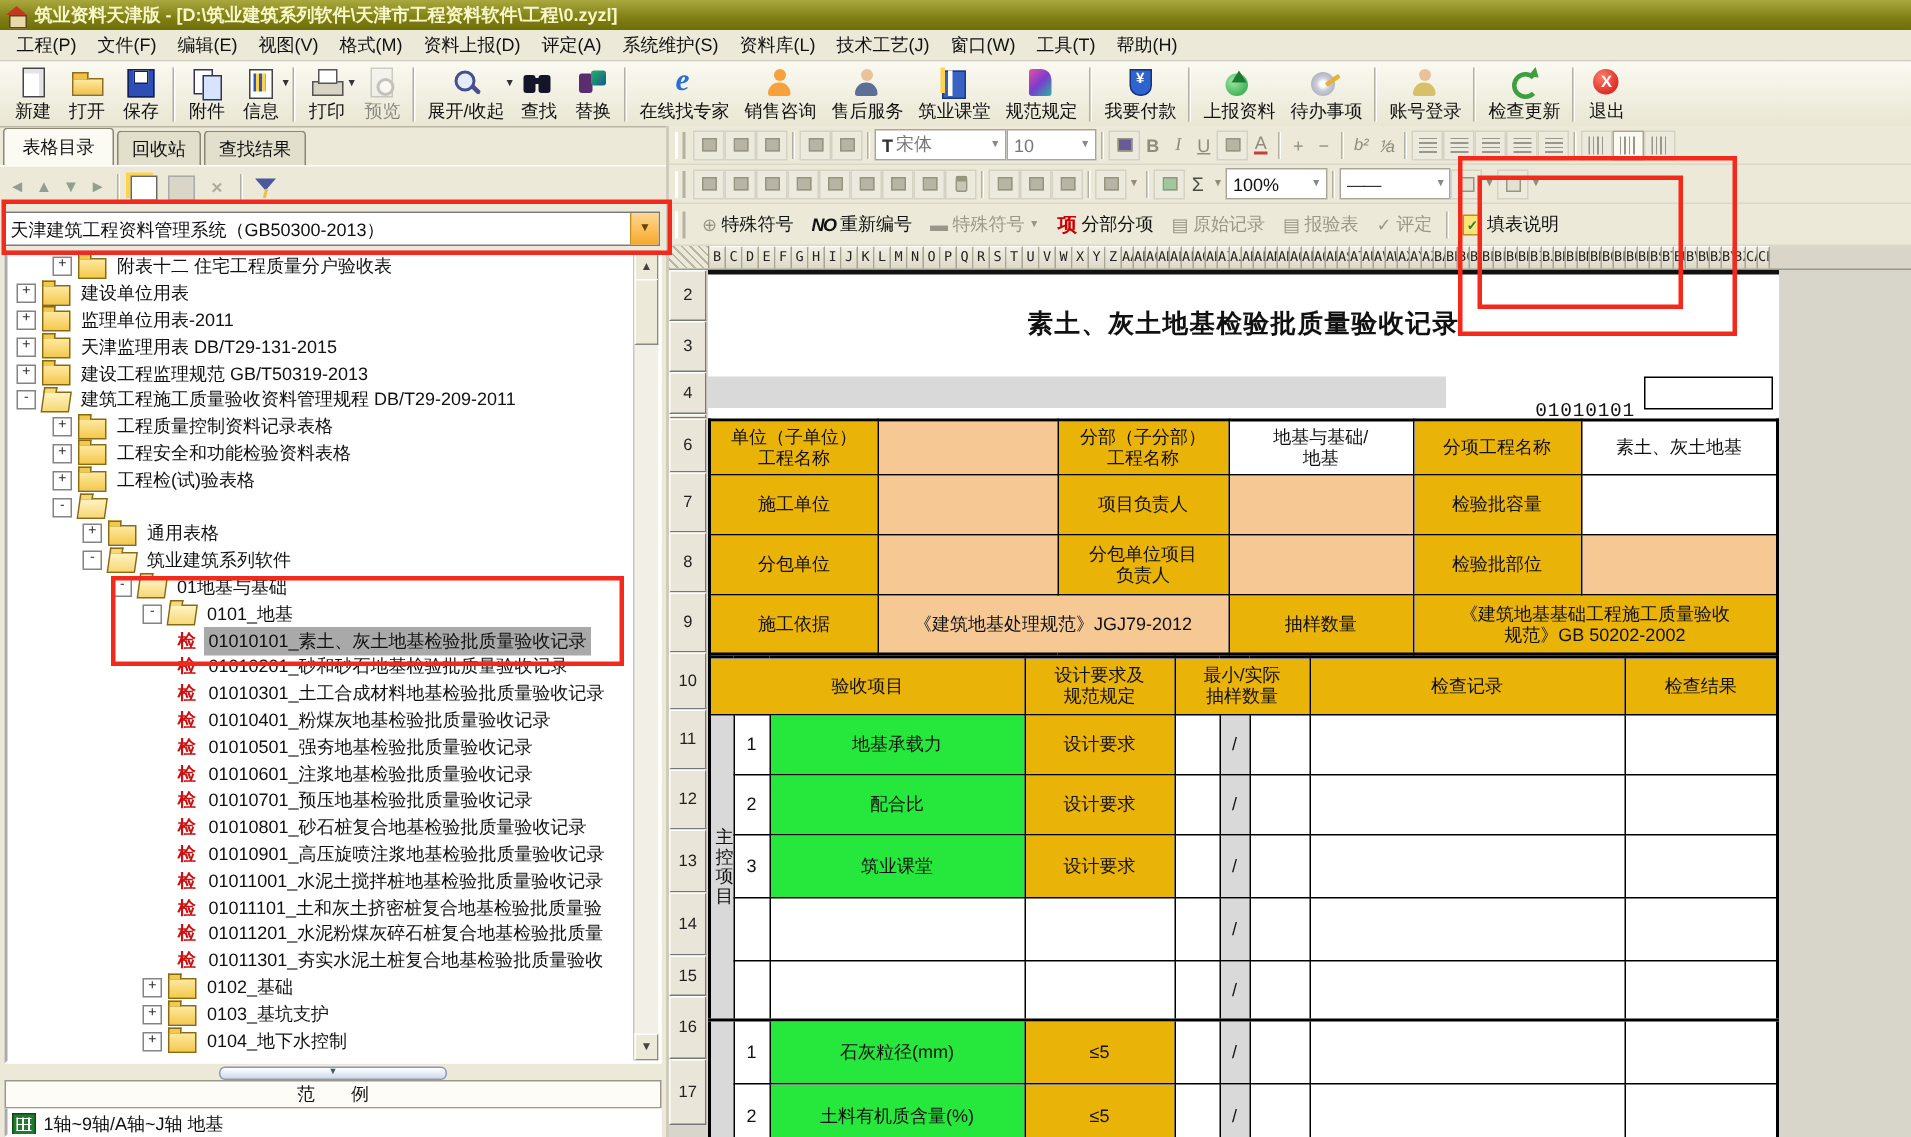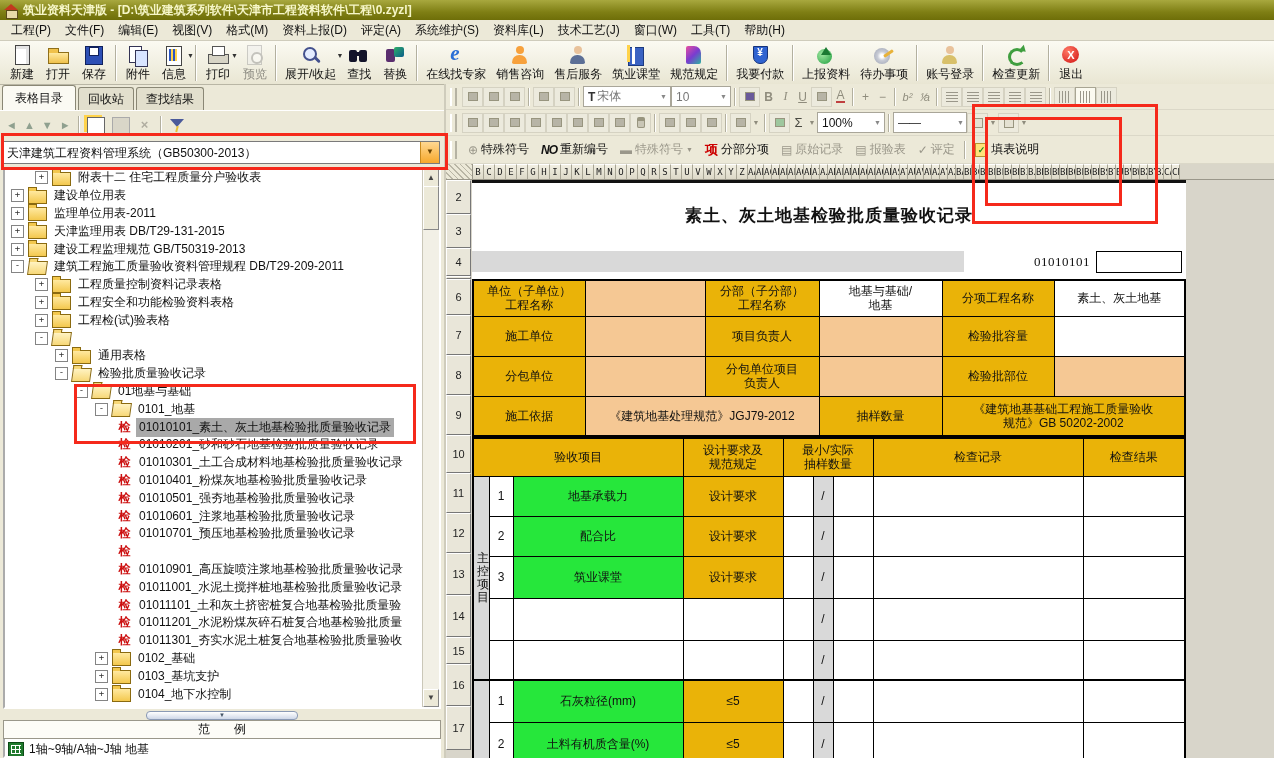--- a/index.html
+++ b/index.html
@@ -161,21 +161,21 @@
   
   .docarea{flex:1;position:relative;background:#d8d5ca;overflow:hidden;}
   .gutter{position:absolute;left:0;top:0;width:25px;bottom:0;overflow:hidden;}
   .gcell{background:#e9e6d9;border:1px solid #777;border-top-color:#fff;border-left-color:#fff;
      font-size:11px;display:flex;align-items:center;justify-content:center;color:#222;box-sizing:border-box;}
   .page{position:absolute;left:26px;top:0;width:714px;bottom:-60px;background:#fff;border-top:3px solid #111;}
   .doctitle{height:65px;display:flex;align-items:center;justify-content:center;
      font-size:17px;font-weight:bold;letter-spacing:1px;}
   .coderow{height:28px;position:relative;}
   .coderow .band{position:absolute;left:0;top:3px;width:492px;height:21px;background:#d9d9d9;}
-  .coderow .code{position:absolute;left:530px;top:6px;width:88px;text-align:right;font-size:13px;font-family:Liberation Serif, serif;letter-spacing:.5px;}
+  .coderow .code{position:absolute;left:530px;top:18px;width:88px;text-align:right;font-size:13px;font-family:Liberation Mono, monospace;letter-spacing:.5px;}
   .coderow .codecell{position:absolute;left:624px;top:3px;width:84px;height:20px;background:#fff;border:1px solid #000;}
   .spacer5{height:3px;}
   table.doc{border-collapse:collapse;width:712px;table-layout:fixed;}
   table.doc td{border:1px solid #000;font-size:12px;line-height:14px;text-align:center;vertical-align:middle;
      padding:1px 2px;white-space:pre-line;overflow:hidden;}
   table.doc{border:2px solid #000;}
   td.lbl{background:#eab308;}
   td.org{background:#f5c894;}
   td.grn{background:#26e73b;text-align:left;}
   td.s1{border-right:none;}
@@ -518,21 +518,21 @@
               <span class="tind" style="width: 50px;"></span>
               <span class="exp">+</span>
               <span class="ticon folder"></span>
               <span class="tlabel">通用表格</span>
             </div>
 
             <div class="trow">
               <span class="tind" style="width: 50px;"></span>
               <span class="exp">-</span>
               <span class="ticon folderopen"></span>
-              <span class="tlabel">检验批质量验收记录</span>
+              <span class="tlabel">筑业建筑系列软件</span>
             </div>
 
             <div class="trow">
               <span class="tind" style="width: 70px;"></span>
               <span class="exp">-</span>
               <span class="ticon folderopen"></span>
               <span class="tlabel">01地基与基础</span>
             </div>
 
             <div class="trow">
@@ -588,20 +588,21 @@
               <span class="tind" style="width: 112px;"></span>
 
               <span class="ticon leaf">检</span>
               <span class="tlabel">01010701_预压地基检验批质量验收记录</span>
             </div>
 
             <div class="trow">
               <span class="tind" style="width: 112px;"></span>
 
               <span class="ticon leaf">检</span>
+              <span class="tlabel">01010801_砂石桩复合地基检验批质量验收记录</span>
             </div>
 
             <div class="trow">
               <span class="tind" style="width: 112px;"></span>
 
               <span class="ticon leaf">检</span>
               <span class="tlabel">01010901_高压旋喷注浆地基检验批质量验收记录</span>
             </div>
 
             <div class="trow">

